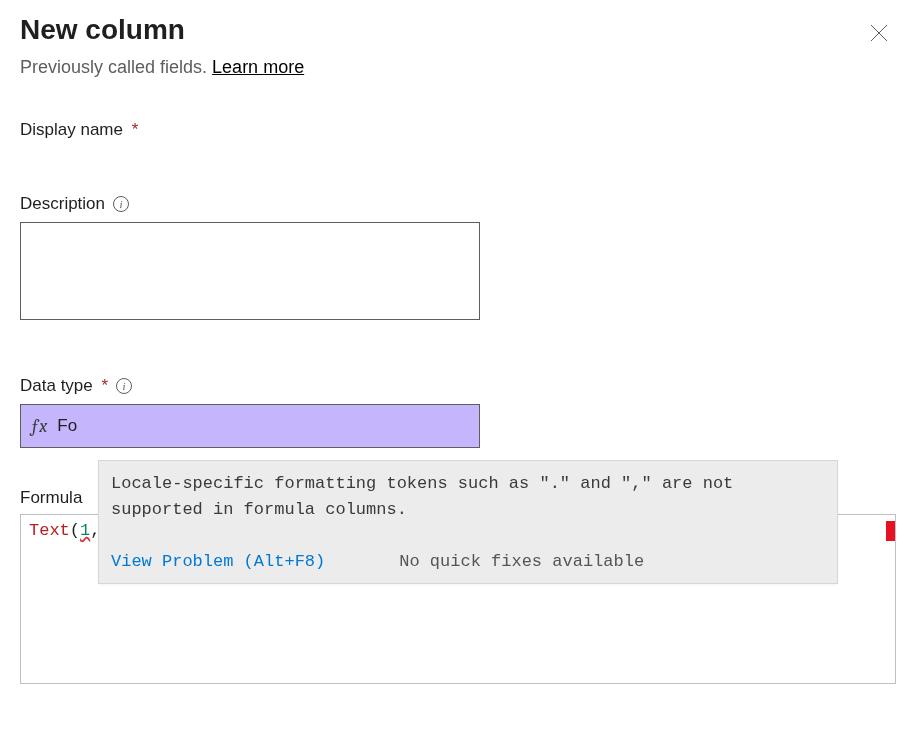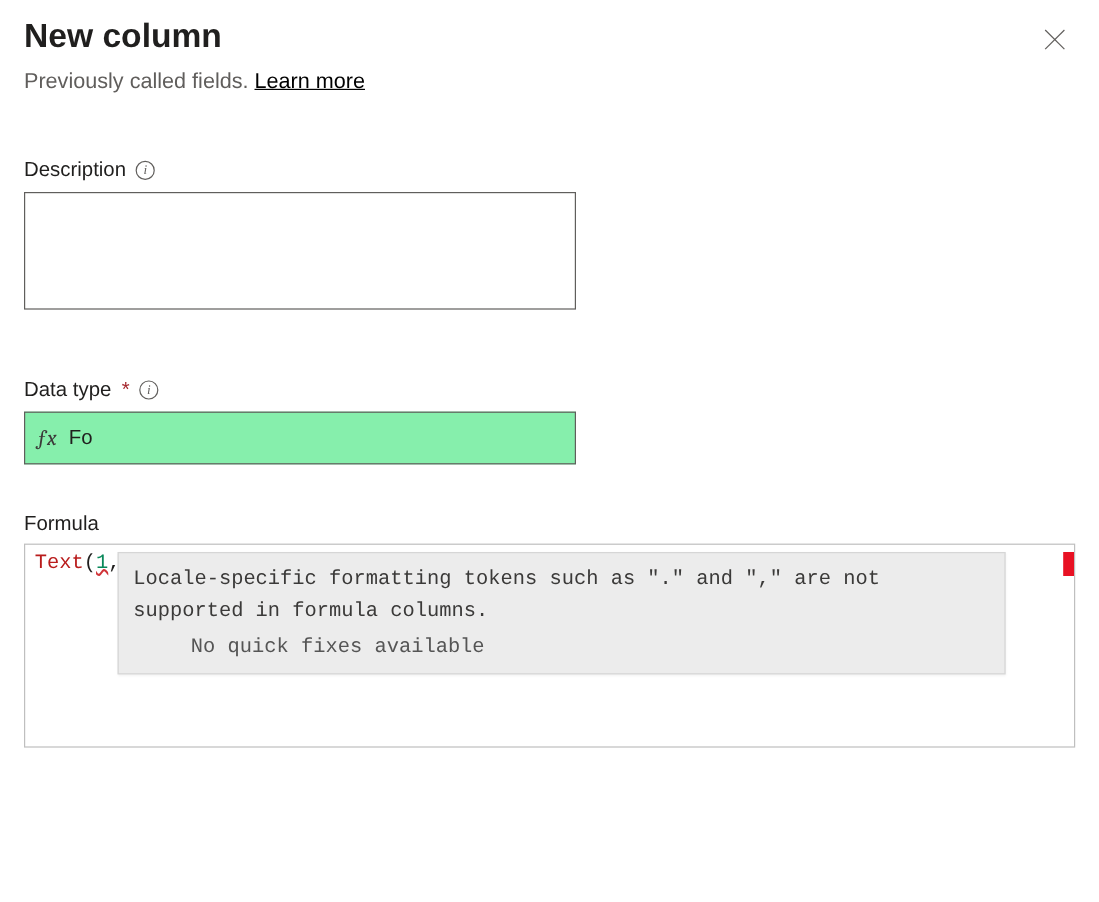--- a/index.html
+++ b/index.html
@@ -21,35 +21,35 @@
   .text-input {
     width: 460px; height: 44px; padding: 4px 12px; font-size: 17px;
     border: 2px solid #5b2e91; outline: none; background: #fff; color: #201f1e;
   }
   .text-input .spellerr { text-decoration: underline wavy #d13438; text-decoration-skip-ink: none; }
   .textarea {
     width: 460px; height: 98px; border: 1px solid #605e5c; background: #fff;
     padding: 6px 10px; font-size: 15px; resize: none; outline: none;
   }
   .select-box {
-    width: 460px; height: 44px; border: 1px solid #605e5c; background: #86efac;
+    width: 460px; height: 44px; border: 1px solid #605e5c; background: #c4b5fd;
     display: flex; align-items: center; padding: 0 10px; gap: 10px;
     font-size: 17px; color: #201f1e; cursor: pointer;
   }
   .fx { font-family: "Cambria", serif; font-style: italic; font-size: 18px; color: #3b3a39; }
   
   .tooltip {
     position: absolute; left: 98px; top: 460px; width: 740px;
     background: #ececec; border: 1px solid #d6d6d6;
     padding: 10px 12px 12px 12px;
     font-family: Consolas, "Courier New", monospace; font-size: 17px; color: #3b3a39;
     z-index: 10;
     box-shadow: 0 1px 2px rgba(0,0,0,0.05);
   }
-  .tooltip-msg { margin-bottom: 8px; line-height: 1.5; }
+  .tooltip-msg { margin-bottom: 30px; line-height: 1.5; }
   .tooltip-actions { display: flex; gap: 26px; align-items: baseline; }
   .view-problem { color: #0078d4; cursor: pointer; }
   .no-fixes { color: #555; margin-left: 48px; }
   
   .formula-label { margin-top: 40px; font-size: 17px; }
   .formula-editor {
     position: relative; margin-top: 6px; width: 876px; height: 170px;
     border: 1px solid #bfbfbf; background: #fff; padding: 6px 8px;
     font-family: Consolas, "Courier New", monospace; font-size: 17px; color: #201f1e;
   }
@@ -74,20 +74,26 @@
         <line x1="17" y1="1" x2="1" y2="17"></line>
       </svg>
     </button>
   </div>
 
   <div class="subtitle">
     <span>Previously called fields. </span><a class="learn-link">Learn more</a>
   </div>
 
   <div class="field-block">
+    <div class="label-row">
+      <span class="field-label">
+        <span>Display name</span>
+        <span class="req">*</span>
+      </span>
+    </div>
   </div>
 
   <div class="field-block desc">
     <div class="label-row">
       <span class="field-label">Description</span>
       <span class="info-icon">i</span>
     </div>
     <textarea class="textarea" style=""></textarea>
   </div>
 
@@ -108,17 +114,18 @@
   <div class="formula-label">Formula</div>
 
   <div class="formula-editor">
     <span class="tok-fn">Text</span><span>(</span><span class="tok-num tok-err">1</span><span>,</span><span class="tok-str tok-err">"#,#"</span><span>)</span>
     <div class="minimap-err"></div>
   </div>
 
   <div class="tooltip">
     <div class="tooltip-msg">Locale-specific formatting tokens such as "." and "," are not supported in formula columns.</div>
     <div class="tooltip-actions">
+      <span class="view-problem">View Problem (Alt+F8)</span>
       <span class="no-fixes">No quick fixes available</span>
     </div>
   </div>
 
 </div>
 
 </body></html>

